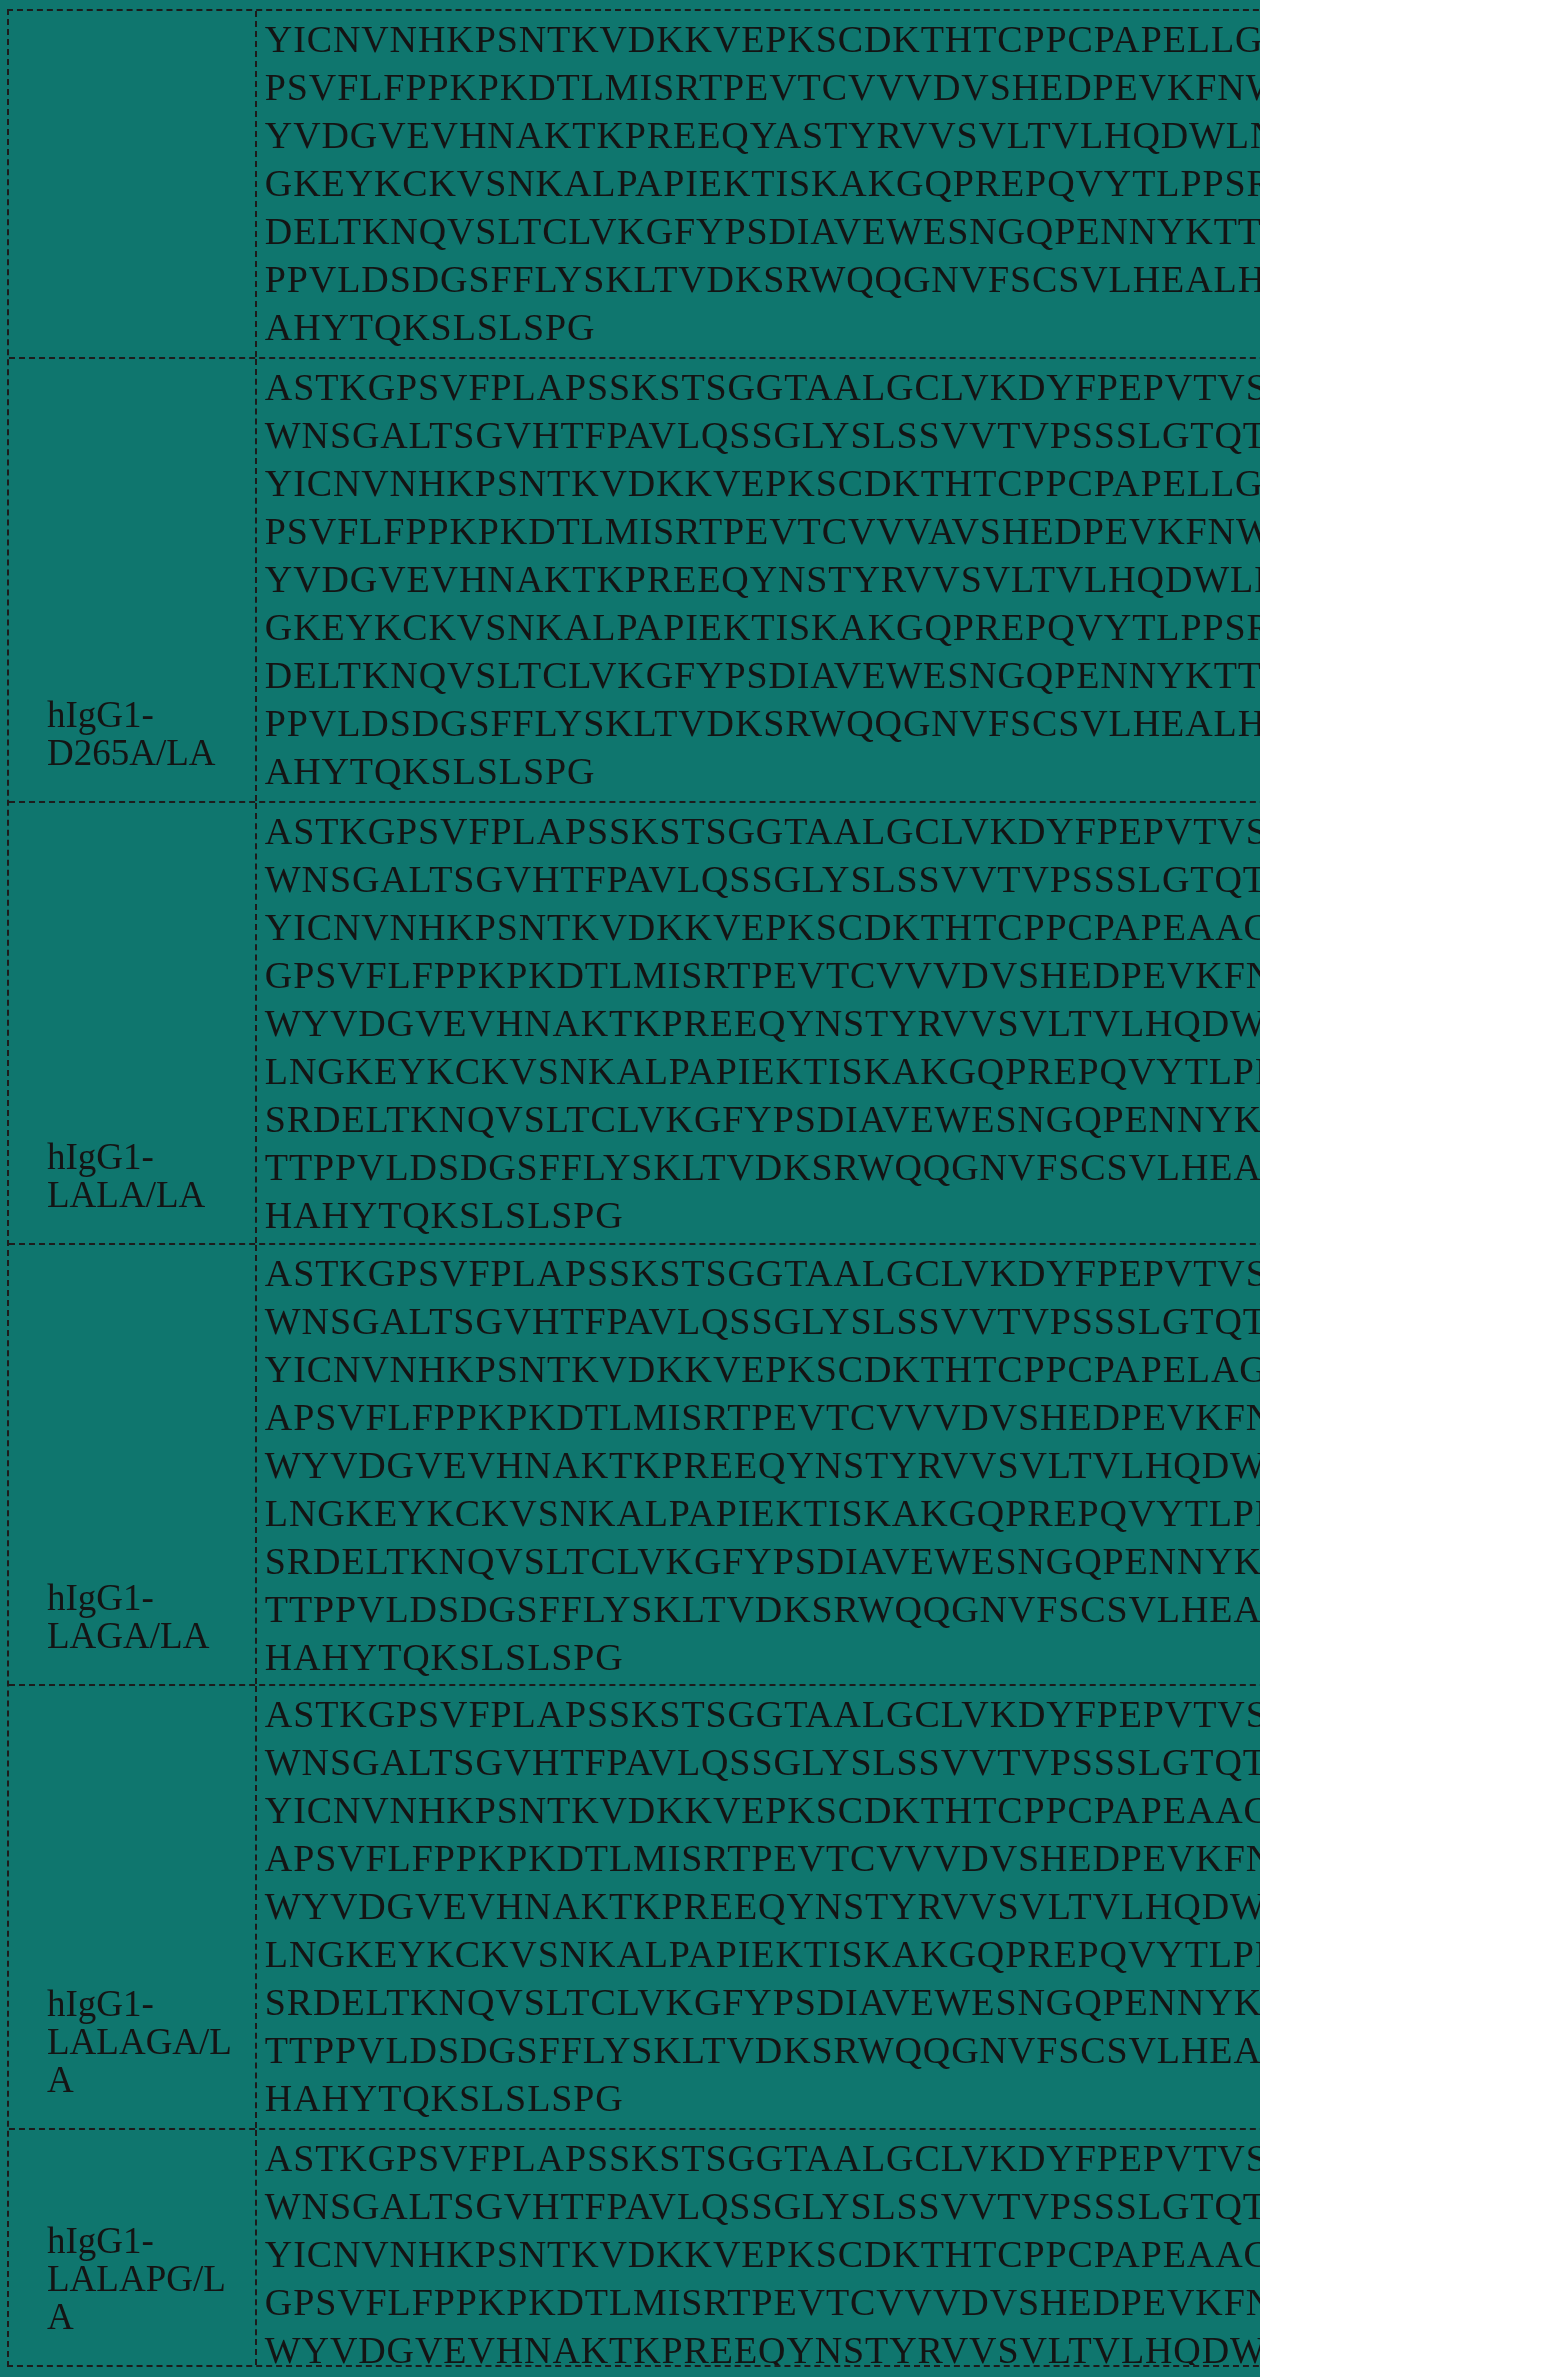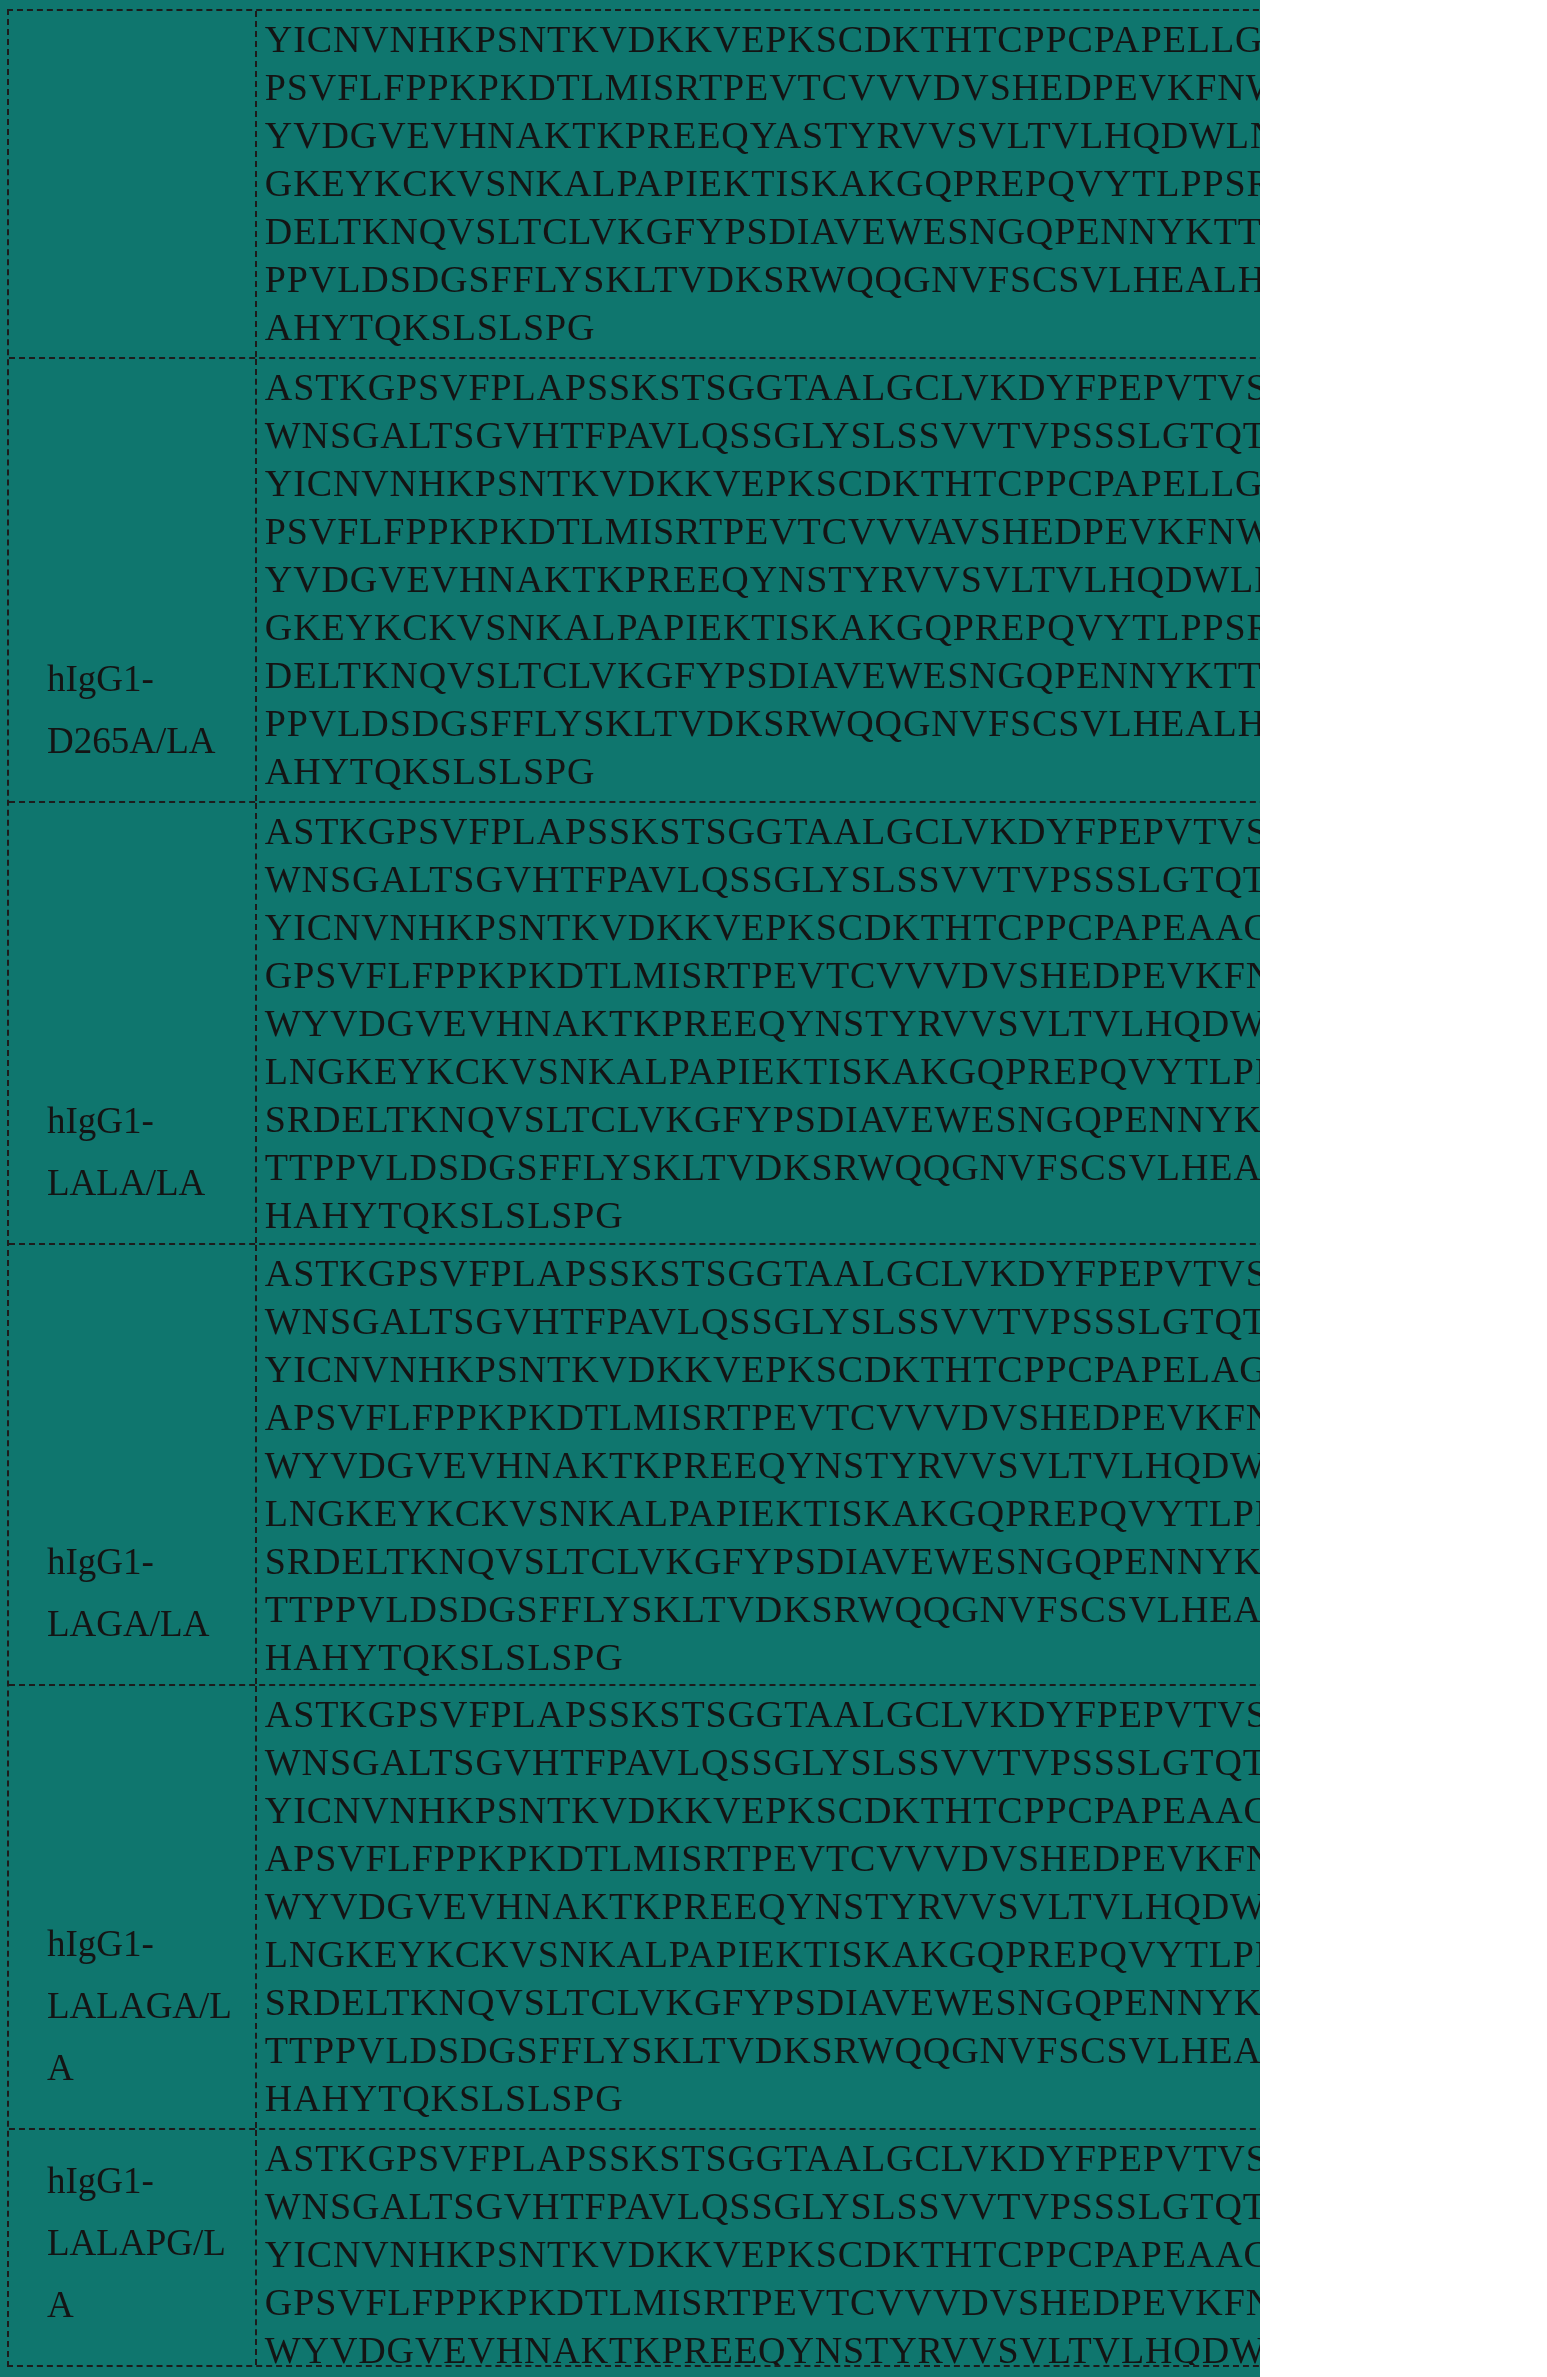--- a/index.html
+++ b/index.html
@@ -10,21 +10,21 @@
   .row{display:flex;flex-direction:row;box-sizing:border-box;overflow:hidden;}
   .row + .row{border-top:2.6px dashed #1c1c1c;}
   .r1{height:346px;}
   .r2{height:444px;}
   .r3{height:442px;}
   .r4{height:441px;}
   .r5{height:444px;}
   .r6{height:237px;}
   .cell{box-sizing:border-box;overflow:hidden;}
   .c-label{width:246px;display:flex;flex-direction:column;justify-content:flex-end;
-           padding:0 5.2px 29px 38px;font-size:37px;line-height:62px;white-space:pre;}
+           padding:0 5.2px 29px 38px;font-size:37px;line-height:38px;white-space:pre;}
   .c-seq{width:1099px;border-left:2.6px dashed #1c1c1c;border-right:2.6px dashed #1c1c1c;
          padding:4.3px 0 0 7.8px;font-size:38px;line-height:48px;letter-spacing:0.9px;white-space:pre;}
   .c-seqid{flex:1;display:flex;flex-direction:column;justify-content:flex-end;
            padding:0 3.5px 22.5px 19px;font-size:37px;line-height:48px;white-space:pre;text-decoration:underline;}
 </style>
 </head>
 <body>
 
 <div class="page">
   <div class="seqtable">

